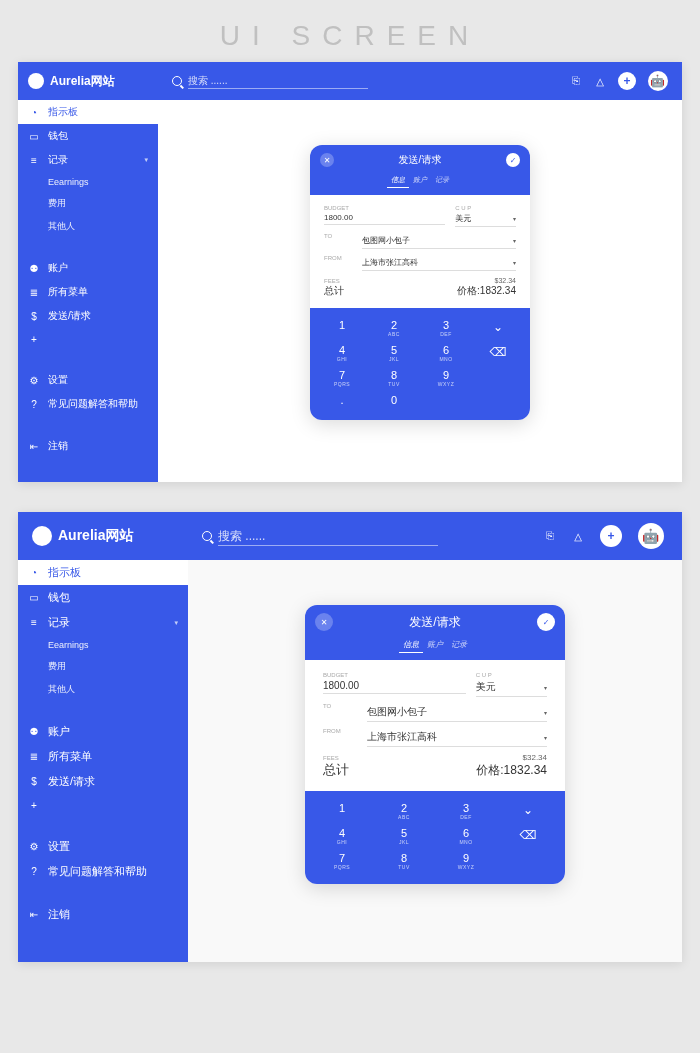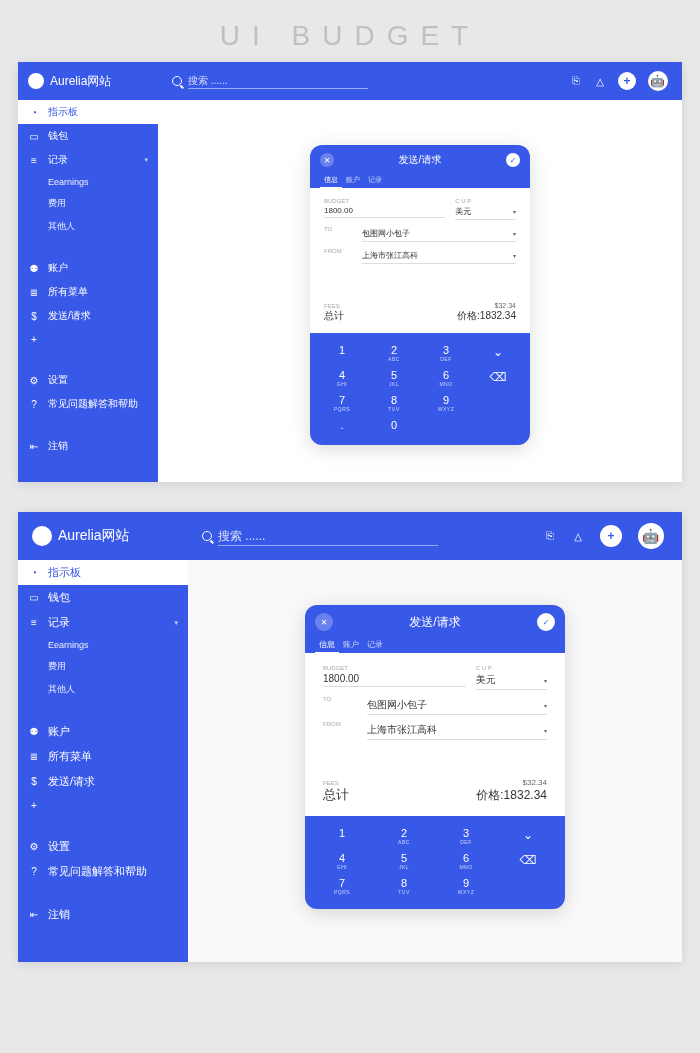--- a/index.html
+++ b/index.html
@@ -7,21 +7,21 @@
 
 .page-title { text-align: center; color: #c0c0c0; font-size: 28px; letter-spacing: 12px; padding: 20px 0 10px; font-weight: 300; }
 
 .app-window { background: #fff; margin: 0 18px 30px; box-shadow: 0 2px 10px rgba(0,0,0,0.1); position: relative; overflow: hidden; }
 .app-window.top { height: 420px; }
 .app-window.bottom { height: 450px; }
 
 .header { background: #3858e8; height: 38px; display: flex; align-items: center; color: #fff; font-size: 11px; }
 .logo-area { width: 140px; display: flex; align-items: center; padding-left: 10px; gap: 6px; }
 .logo-circle { width: 16px; height: 16px; background: #fff; border-radius: 50%; }
-.logo-text { font-size: 12px; font-weight: 400; }
+.logo-text { font-size: 12px; font-weight: 700; }
 .search-area { display: flex; align-items: center; gap: 6px; flex: 1; padding-left: 14px; }
 .search-icon { width: 10px; height: 10px; border: 1.5px solid #fff; border-radius: 50%; position: relative; }
 .search-icon::after { content: ''; position: absolute; width: 4px; height: 1.5px; background: #fff; bottom: -2px; right: -3px; transform: rotate(45deg); }
 .search-input { background: transparent; border: none; border-bottom: 1px solid rgba(255,255,255,0.5); color: #fff; font-size: 10px; width: 180px; padding: 2px 0; outline: none; }
 .search-input::placeholder { color: rgba(255,255,255,0.8); }
 .header-actions { display: flex; align-items: center; gap: 12px; padding-right: 14px; }
 .hdr-icon { width: 12px; height: 12px; display: inline-flex; align-items: center; justify-content: center; color: #fff; font-size: 10px; }
 .plus-btn { width: 18px; height: 18px; background: #fff; color: #3858e8; border-radius: 50%; display: flex; align-items: center; justify-content: center; font-size: 12px; font-weight: bold; }
 .avatar { width: 20px; height: 20px; background: #fff; border-radius: 50%; display: flex; align-items: center; justify-content: center; font-size: 12px; }
 
@@ -36,47 +36,47 @@
 
 .main { flex: 1; background: #fff; position: relative; display: flex; align-items: flex-start; justify-content: center; padding-top: 45px; }
 .app-window.bottom .main { background: #f9f9f9; }
 
 .modal { width: 220px; border-radius: 12px; overflow: hidden; box-shadow: 0 4px 20px rgba(0,0,0,0.15); }
 .modal-hdr { background: #3858e8; color: #fff; padding: 8px 10px 0; }
 .modal-hdr-top { display: flex; align-items: center; justify-content: space-between; padding-bottom: 6px; }
 .close-btn { width: 14px; height: 14px; background: rgba(255,255,255,0.25); border-radius: 50%; display: flex; align-items: center; justify-content: center; font-size: 8px; }
 .modal-title { font-size: 10px; }
 .ok-btn { width: 14px; height: 14px; background: #fff; color: #3858e8; border-radius: 50%; display: flex; align-items: center; justify-content: center; font-size: 8px; }
-.modal-tabs { display: flex; justify-content: flex-start; font-size: 7px; padding-bottom: 0; }
+.modal-tabs { display: flex; justify-content: center; font-size: 7px; padding-bottom: 7px; font-style: italic; }
 .modal-tabs span { opacity: 0.7; padding: 2px 4px; }
 .modal-tabs span.act { opacity: 1; border-bottom: 1.5px solid #fff; }
 
 .modal-form { background: #fff; padding: 10px 14px; }
 .frow { display: flex; gap: 10px; margin-bottom: 6px; }
 .fcol { flex: 1; }
 .flabel { font-size: 6px; color: #aaa; text-transform: uppercase; }
 .fval { font-size: 8px; color: #333; border-bottom: 1px solid #ddd; padding: 2px 0; display: flex; justify-content: space-between; align-items: center; }
 .fval .dd { font-size: 6px; color: #666; }
 .totals { display: flex; justify-content: space-between; align-items: flex-end; margin-top: 6px; }
 .total-l { font-size: 10px; font-weight: 400; color: #333; }
 .total-r { text-align: right; }
-.fees-val { font-size: 7px; color: #666; margin-top: 32px; }
+.fees-val { font-size: 7px; color: #666; }
 .price { font-size: 10px; color: #333; font-weight: 500; }
 
 .keypad { background: #3858e8; padding: 8px 0 10px; }
 .krow { display: flex; justify-content: space-around; padding: 4px 6px; }
 .key { width: 40px; text-align: center; color: #fff; }
 .key .n { font-size: 11px; line-height: 1; }
 .key .l { font-size: 5px; opacity: 0.7; letter-spacing: 0.5px; }
 .key.sp { font-size: 12px; }
 </style>
 </head>
 <body>
 
-<div class="page-title">UI BUDGET</div>
+<div class="page-title">UI SCREEN</div>
 
 <div class="app-window top">
   <div class="header">
     <div class="logo-area">
       <div class="logo-circle"></div>
       <div class="logo-text">Aurelia网站</div>
     </div>
     <div class="search-area">
       <span class="search-icon"></span>
       <input class="search-input" placeholder="搜索 ......" style="">

